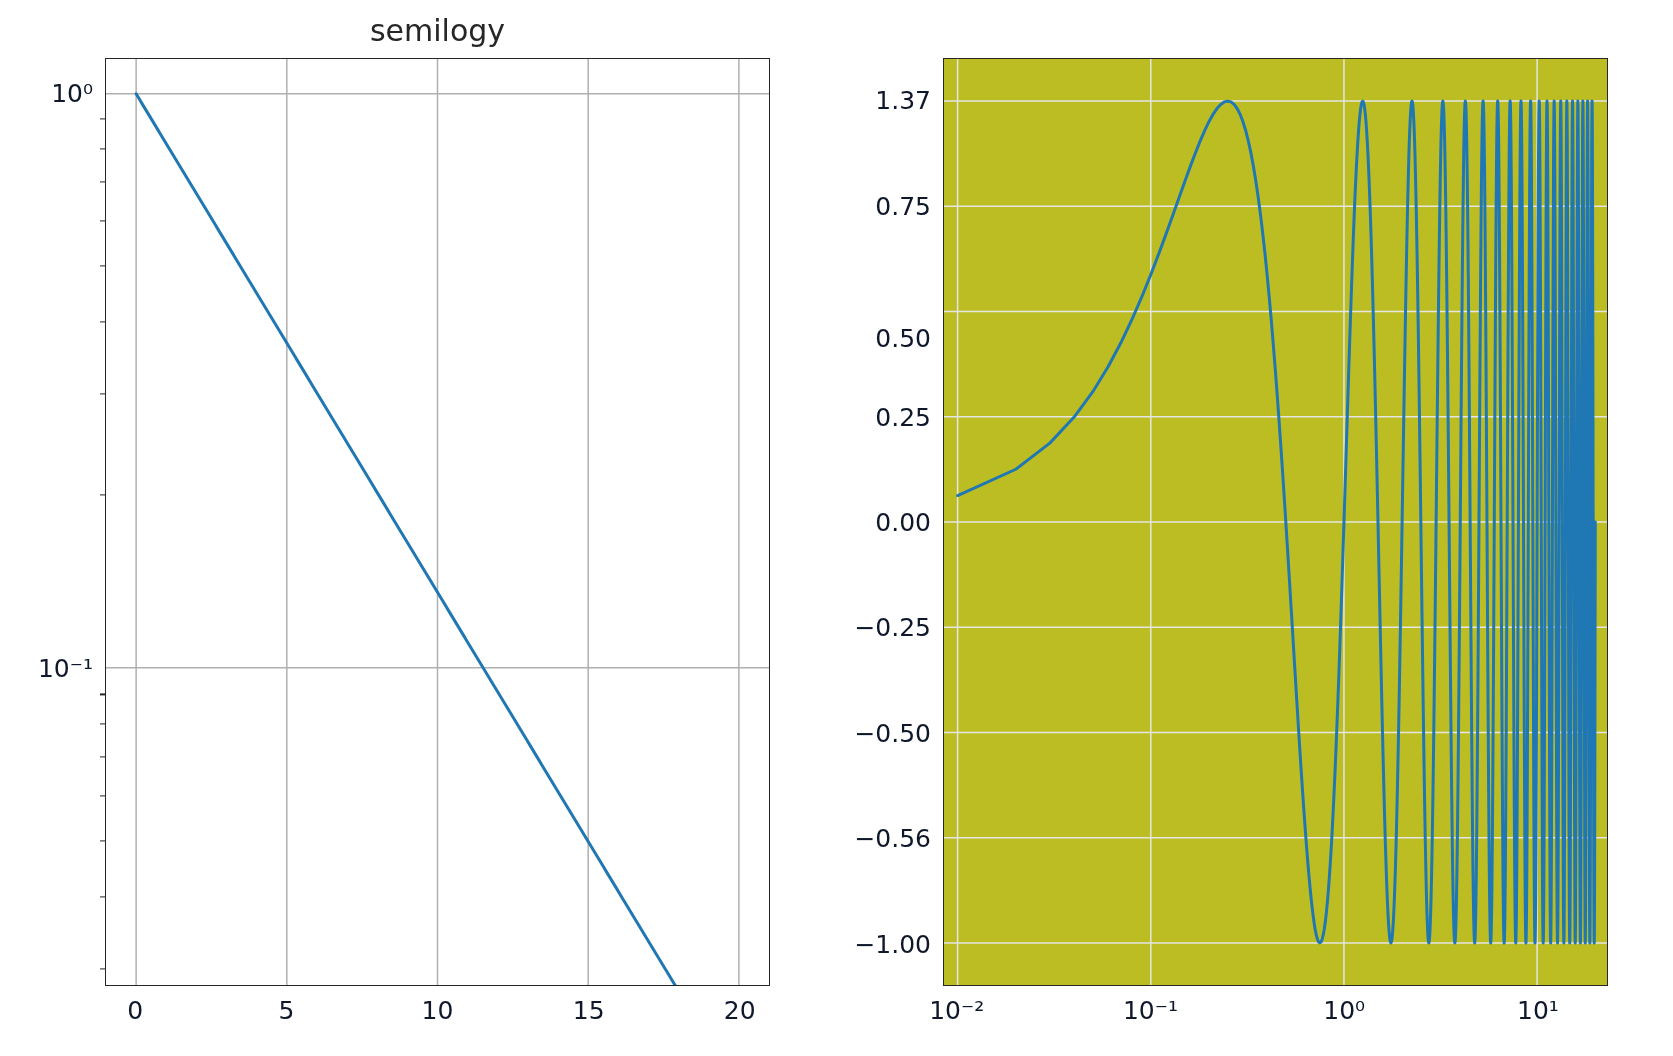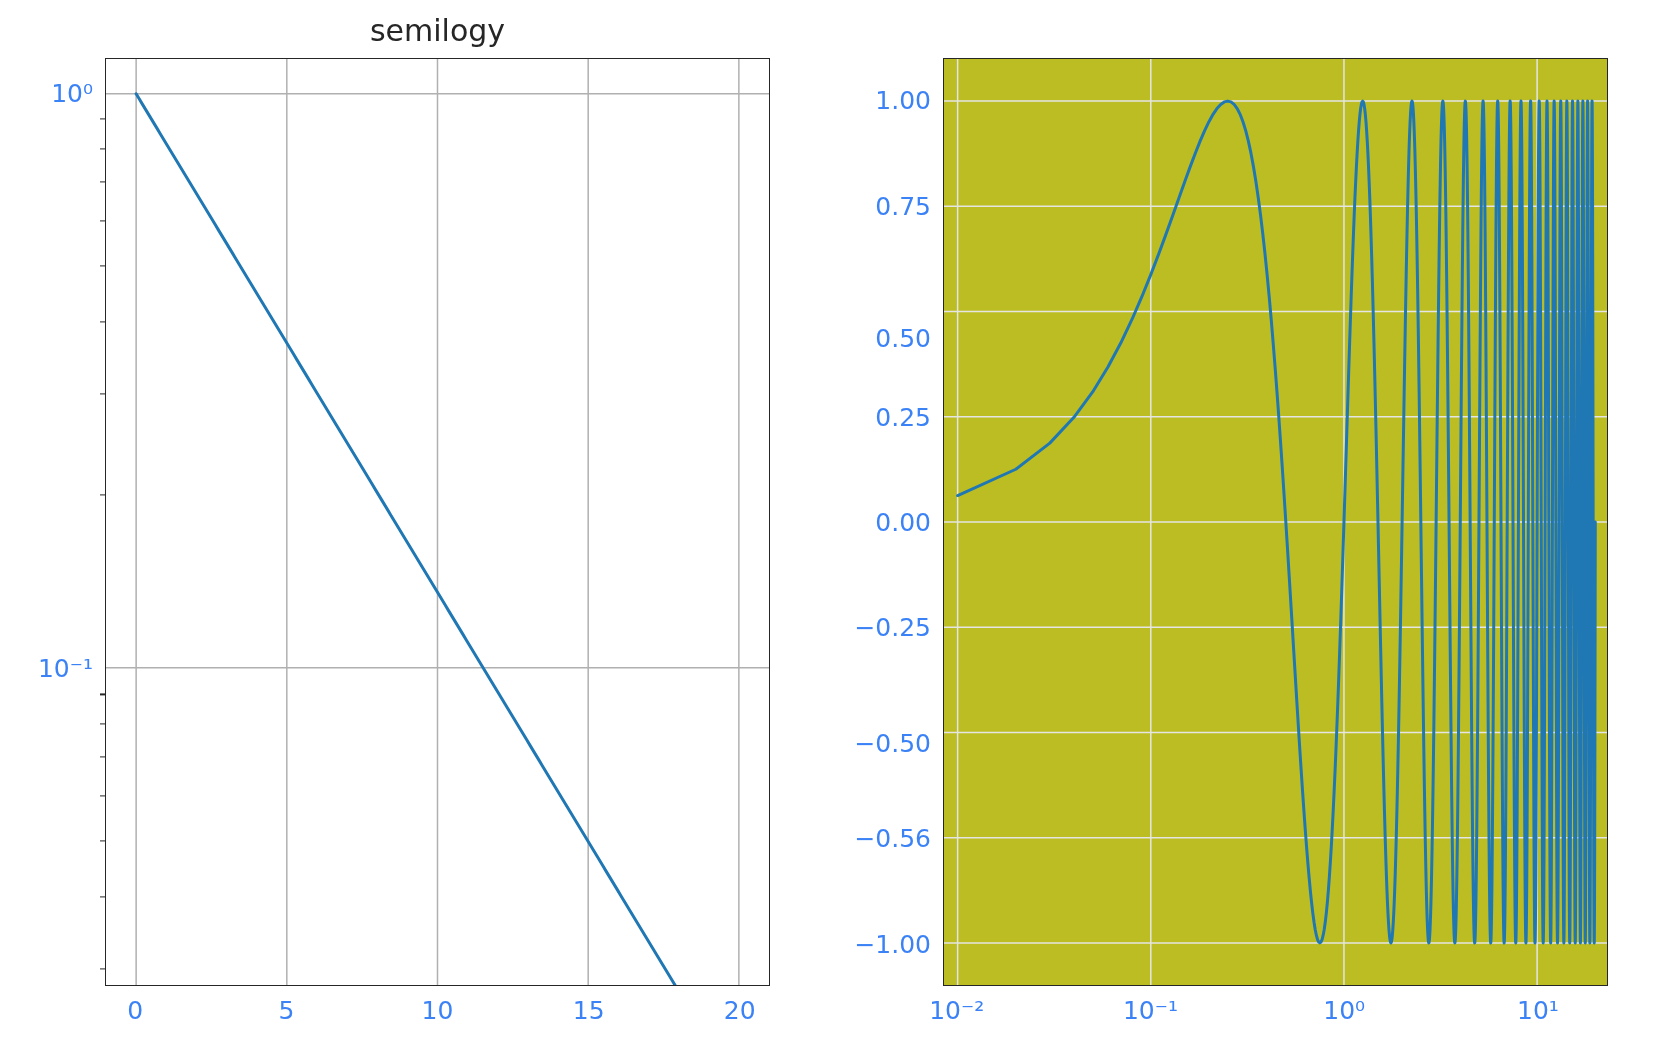--- a/index.html
+++ b/index.html
@@ -47,21 +47,21 @@
     position: absolute;
     top: -45px;
     width: 100%;
     text-align: center;
     font-size: 30px;
     color: #262626;
   }
   .xtick-label, .ytick-label {
     position: absolute;
     font-size: 25px;
-    color: #3b82f6;
+    color: #0f172a;
   }
   .xtick-label {
     top: 100%;
     transform: translate(-50%, 10px);
     text-align: center;
     white-space: nowrap;
   }
   .ytick-label {
     right: 100%;
     transform: translate(-12px, -50%);
@@ -148,22 +148,22 @@
       </svg>
     </div>
 
     <div class="xtick-label" id="xlab-right-0" style="left: 2.05637%;">10⁻²</div>
     <div class="xtick-label" id="xlab-right-1" style="left: 31.1913%;">10⁻¹</div>
     <div class="xtick-label" id="xlab-right-2" style="left: 60.3262%;">10⁰</div>
     <div class="xtick-label" id="xlab-right-3" style="left: 89.4611%;">10¹</div>
 
     <div class="ytick-label" style="top:95.455%;">−1.00</div>
     <div class="ytick-label" style="top:84.091%;">−0.56</div>
-    <div class="ytick-label" style="top:72.727%;margin-top:10px;">−0.50</div>
+    <div class="ytick-label" style="top:72.727%;">−0.50</div>
     <div class="ytick-label" style="top:61.364%;">−0.25</div>
     <div class="ytick-label" style="top:50%;text-align:right;">0.00</div>
     <div class="ytick-label" style="top:38.636%;">0.25</div>
     <div class="ytick-label" style="top:27.273%;margin-top:27px;">0.50</div>
     <div class="ytick-label" style="top:15.909%;">0.75</div>
-    <div class="ytick-label" style="top:4.545%;">1.00</div>
+    <div class="ytick-label" style="top:4.545%;">1.37</div>
   </div>
 
 </div>
 
 </body></html>

